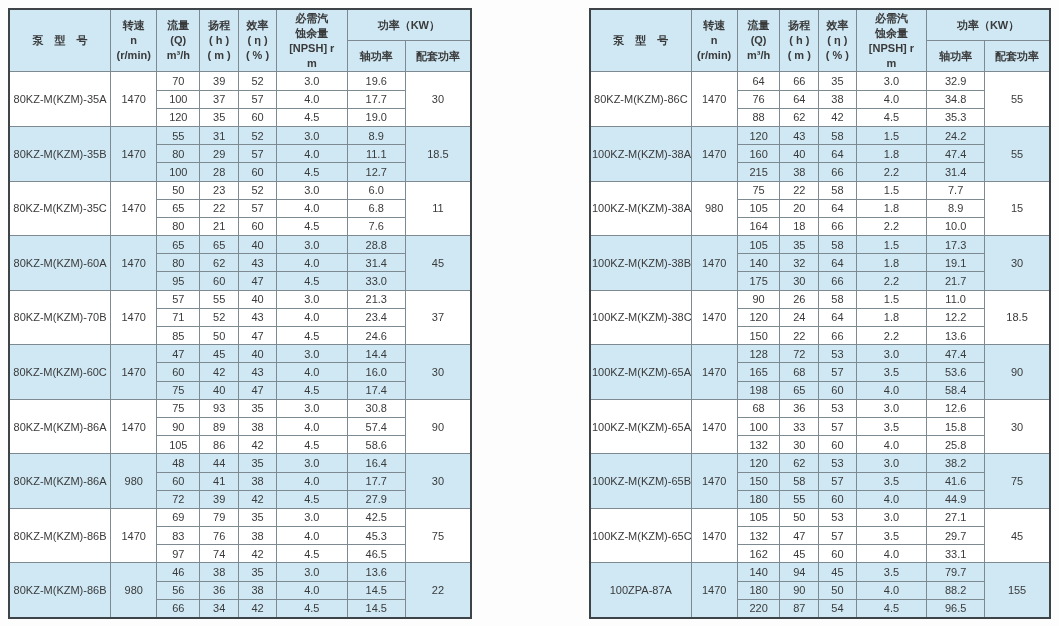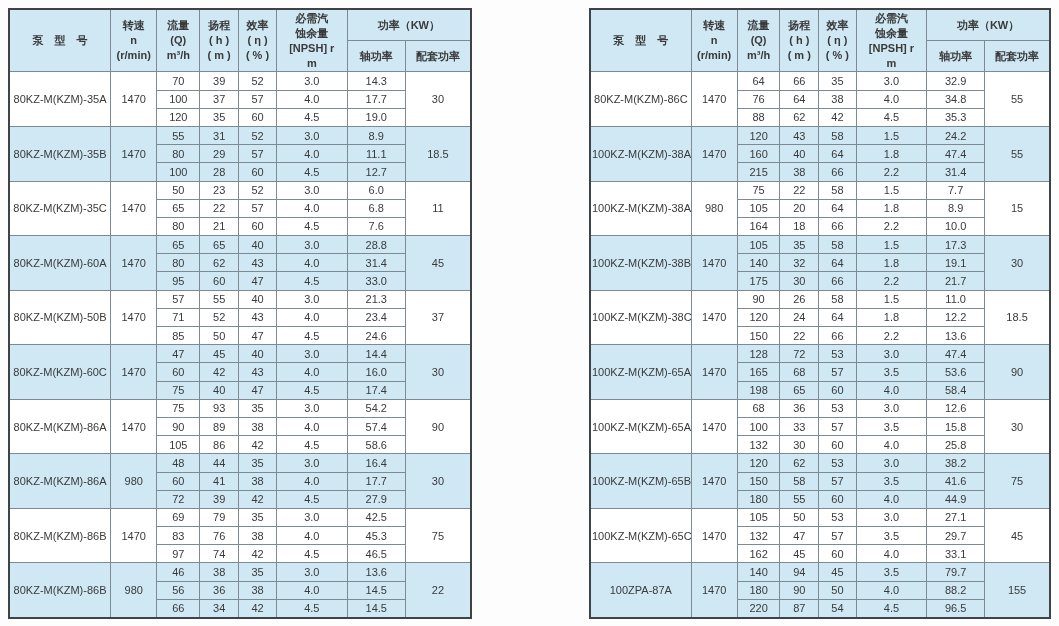--- a/index.html
+++ b/index.html
@@ -93,21 +93,21 @@
       </tr>
     </thead>
     <tbody>
         <tr>
           <td rowspan="3" class="model-cell">80KZ-M(KZM)-35A</td>
           <td rowspan="3">1470</td>
           <td>70</td>
           <td>39</td>
           <td>52</td>
           <td>3.0</td>
-          <td>14.3</td>
+          <td>19.6</td>
           <td rowspan="3">30</td>
         </tr>
         <tr>
           <td>100</td>
           <td>37</td>
           <td>57</td>
           <td>4.0</td>
           <td>17.7</td>
         </tr>
         <tr>
@@ -183,21 +183,21 @@
           <td>31.4</td>
         </tr>
         <tr class="hl">
           <td>95</td>
           <td>60</td>
           <td>47</td>
           <td>4.5</td>
           <td>33.0</td>
         </tr>
         <tr>
-          <td rowspan="3" class="model-cell">80KZ-M(KZM)-50B</td>
+          <td rowspan="3" class="model-cell">80KZ-M(KZM)-70B</td>
           <td rowspan="3">1470</td>
           <td>57</td>
           <td>55</td>
           <td>40</td>
           <td>3.0</td>
           <td>21.3</td>
           <td rowspan="3">37</td>
         </tr>
         <tr>
           <td>71</td>
@@ -237,21 +237,21 @@
           <td>4.5</td>
           <td>17.4</td>
         </tr>
         <tr>
           <td rowspan="3" class="model-cell">80KZ-M(KZM)-86A</td>
           <td rowspan="3">1470</td>
           <td>75</td>
           <td>93</td>
           <td>35</td>
           <td>3.0</td>
-          <td>54.2</td>
+          <td>30.8</td>
           <td rowspan="3">90</td>
         </tr>
         <tr>
           <td>90</td>
           <td>89</td>
           <td>38</td>
           <td>4.0</td>
           <td>57.4</td>
         </tr>
         <tr>

